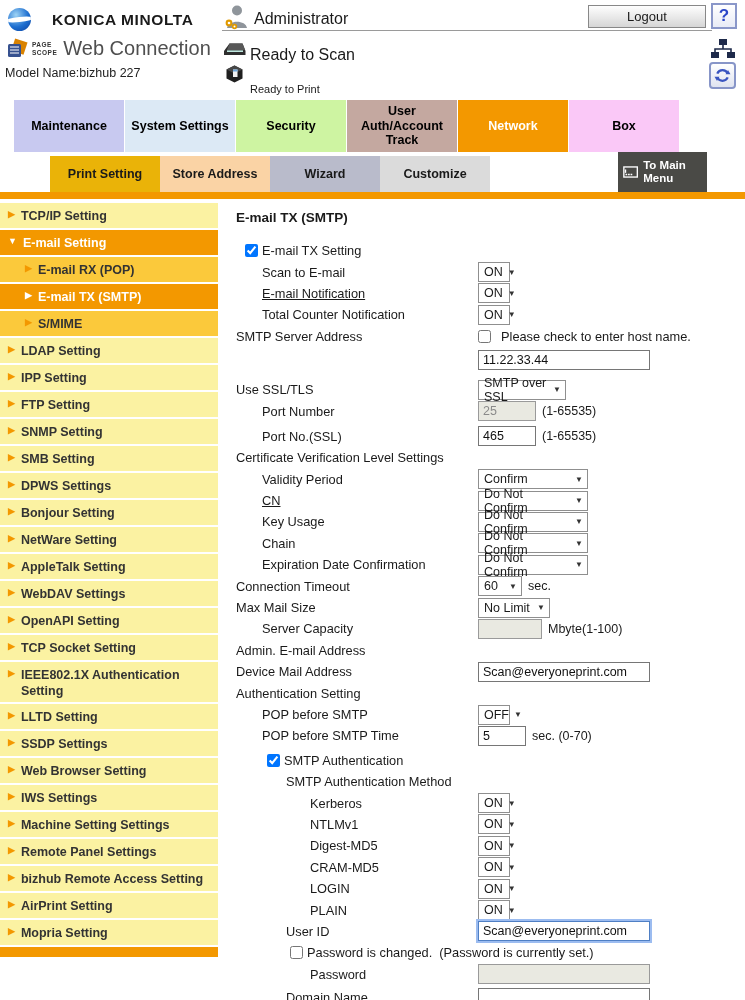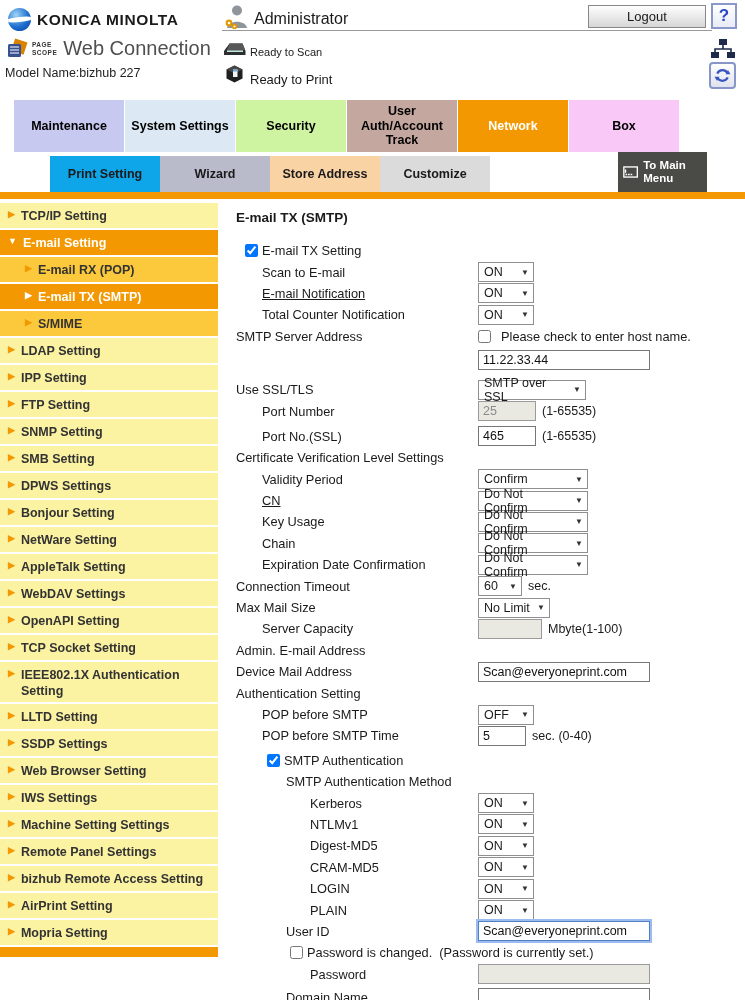--- a/index.html
+++ b/index.html
@@ -1,35 +1,35 @@
 <!DOCTYPE html>
 <html><head>
 <meta charset="utf-8">
 <style>
   html,body{margin:0;padding:0;background:#fff;}
   .page{position:relative;width:745px;height:1000px;background:#fff;overflow:hidden;
         font-family:"Liberation Sans",sans-serif;color:#1a1a1a;font-size:12.8px;}
   
-  .km-logo{position:absolute;left:8px;top:8px;display:flex;align-items:center;gap:6px;}
+  .km-logo{position:absolute;left:8px;top:8px;display:flex;align-items:center;gap:21px;}
   .globe{width:23px;height:23px;border-radius:50%;position:relative;overflow:hidden;
          background:radial-gradient(circle at 35% 30%,#9fd4f5,#1e6fd0 55%,#0a3f9e);}
   .globe::after{content:"";position:absolute;left:-3px;right:-3px;top:9px;height:5px;background:#fff;
          border-radius:50%;transform:rotate(-6deg);}
   .km-text{font-weight:bold;font-size:15.5px;letter-spacing:.6px;color:#1a1a1a;}
   .ps-row{position:absolute;left:6px;top:37px;display:flex;align-items:center;gap:4px;}
   .ps-small{display:flex;flex-direction:column;font-size:6.5px;font-weight:bold;color:#333;line-height:1.1;letter-spacing:.5px;}
   .ps-product{font-size:20px;color:#4f4f4f;margin-left:2px;}
   .model{position:absolute;left:5px;top:66px;font-size:12.5px;color:#222;}
   .admin-icon{position:absolute;left:222px;top:3px;}
   .admin-name{position:absolute;left:254px;top:10px;font-size:16px;}
   .hdr-sep{position:absolute;left:222px;top:30px;width:490px;height:1px;background:#9a9a9a;}
   .st-icon1{position:absolute;left:222px;top:41px;}
   .st-icon2{position:absolute;left:224px;top:63px;}
-  .st-txt1{position:absolute;left:250px;top:46px;font-size:11px;}
-  .st-txt2{position:absolute;left:250px;top:72px;font-size:13px;}
+  .st-txt1{position:absolute;left:250px;top:46px;font-size:16px;}
+  .st-txt2{position:absolute;left:250px;top:83px;font-size:11px;}
   .logout{position:absolute;left:588px;top:5px;width:118px;height:23px;box-sizing:border-box;
           background:linear-gradient(#fefefe,#d6d6d6);border:1px solid #888;
           display:flex;align-items:center;justify-content:center;font-size:13px;cursor:pointer;}
   .help{position:absolute;left:711px;top:3px;width:26px;height:26px;box-sizing:border-box;
         background:linear-gradient(#ffffff,#e8ebf6);border:2px solid #8a97c9;color:#2b46c8;
         font-weight:bold;font-size:17px;display:flex;align-items:center;justify-content:center;cursor:pointer;}
   .neticon{position:absolute;left:709px;top:38px;cursor:pointer;}
   .refresh{position:absolute;left:709px;top:62px;width:27px;height:27px;box-sizing:border-box;border:2px solid #8795c8;
            border-radius:4px;background:linear-gradient(#ffffff,#dfe3f0);display:flex;align-items:center;justify-content:center;cursor:pointer;}
   
@@ -56,21 +56,21 @@
   
   .content{position:absolute;left:236px;top:203px;width:509px;}
   .c-title{font-weight:bold;font-size:13.5px;padding-top:7px;height:30px;box-sizing:content-box;}
   .row{position:relative;min-height:21.4px;display:flex;align-items:center;}
   .row .lbl{white-space:pre;}
   .ctl{position:absolute;left:242px;display:flex;align-items:center;gap:6px;}
   .sel{height:20px;box-sizing:border-box;border:1px solid #8f8f8f;background:#fff;
        display:inline-flex;align-items:center;justify-content:space-between;
        padding:0 4px 0 5px;font-size:12.5px;cursor:pointer;}
   .sel .chev{font-size:8px;color:#333;margin-left:5px;}
-  .w-s{width:56px}.w-t{width:44px}.w-m{width:72px}.w-l{width:110px}.w-xl{width:108px}
+  .w-s{width:32px}.w-t{width:44px}.w-m{width:72px}.w-l{width:110px}.w-xl{width:88px}
   .inp{height:20px;box-sizing:border-box;border:1px solid #767676;padding:0 4px;font-size:12.5px;
        font-family:"Liberation Sans",sans-serif;background:#fff;color:#111;}
   .inp.disabled{background:#E9E9E1;border-color:#9a9a9a;color:#8a8a8a;}
   .inp.focused{border:1px solid #4f7fc4;outline:2px solid #9cbcf0;}
   .iw-xs{width:48px}.iw-sm{width:58px}.iw-md{width:64px}.iw-lg{width:172px}
   .cb{width:13px;height:13px;margin:0 4px 0 0;flex:0 0 auto;}
   .sfx{font-size:12.5px;white-space:pre;}
 </style>
 </head>
 <body>
@@ -149,23 +149,23 @@
 
   <div class="tabs1" id="tabs1">
       <div class="tab1" style="background: rgb(200, 201, 240); color: rgb(0, 0, 0);">Maintenance</div>
       <div class="tab1" style="background: rgb(220, 233, 245); color: rgb(0, 0, 0);">System Settings</div>
       <div class="tab1" style="background: rgb(206, 244, 162); color: rgb(0, 0, 0);">Security</div>
       <div class="tab1" style="background: rgb(196, 168, 160); color: rgb(0, 0, 0);">User Auth/Account Track</div>
       <div class="tab1" style="background: rgb(243, 152, 0); color: rgb(255, 255, 255);">Network</div>
       <div class="tab1" style="background: rgb(250, 200, 247); color: rgb(0, 0, 0);">Box</div>
     </div>
   <div class="tabs2" id="tabs2">
-      <div class="tab2" style="background: #0ea5e9;">Print Setting</div>
+      <div class="tab2" style="background: #eab308;">Print Setting</div>
+      <div class="tab2" style="background: rgb(250, 211, 165);">Store Address</div>
       <div class="tab2" style="background: rgb(185, 187, 203);">Wizard</div>
-      <div class="tab2" style="background: rgb(250, 211, 165);">Store Address</div>
       <div class="tab2" style="background: rgb(219, 219, 219);">Customize</div>
     </div>
   <div class="mainmenu">
     <svg width="18" height="14" viewBox="0 0 18 14">
       <rect x="1" y="1" width="16" height="12" fill="none" stroke="#fff" stroke-width="1.6"></rect>
       <path d="M3 10h2M6 10h2M9 10h2" stroke="#fff" stroke-width="1.6"></path>
       <path d="M3 4v4" stroke="#fff" stroke-width="1.6"></path>
     </svg>
     <span>To Main Menu</span>
   </div>
@@ -446,21 +446,21 @@
             <div class="sel w-s">
               <span>OFF</span>
               <span class="chev">▼</span>
             </div>
           </span>
         </div>
         <div class="row">
           <span class="lbl" style="padding-left: 26px;">POP before SMTP Time</span>
           <span class="ctl">
             <input type="text" class="inp iw-xs" value="5" style="">
-            <span class="sfx">sec. (0-40)</span>
+            <span class="sfx">sec. (0-70)</span>
           </span>
         </div>
         <div class="row" style="margin-top: 3px;">
           <span style="display: inline-flex; align-items: center; padding-left: 31px;">
             <input type="checkbox" class="cb" checked="" style="">
             <span class="lbl">SMTP Authentication</span>
           </span>
         </div>
         <div class="row">
           <span class="lbl" style="padding-left: 50px;">SMTP Authentication Method</span>

